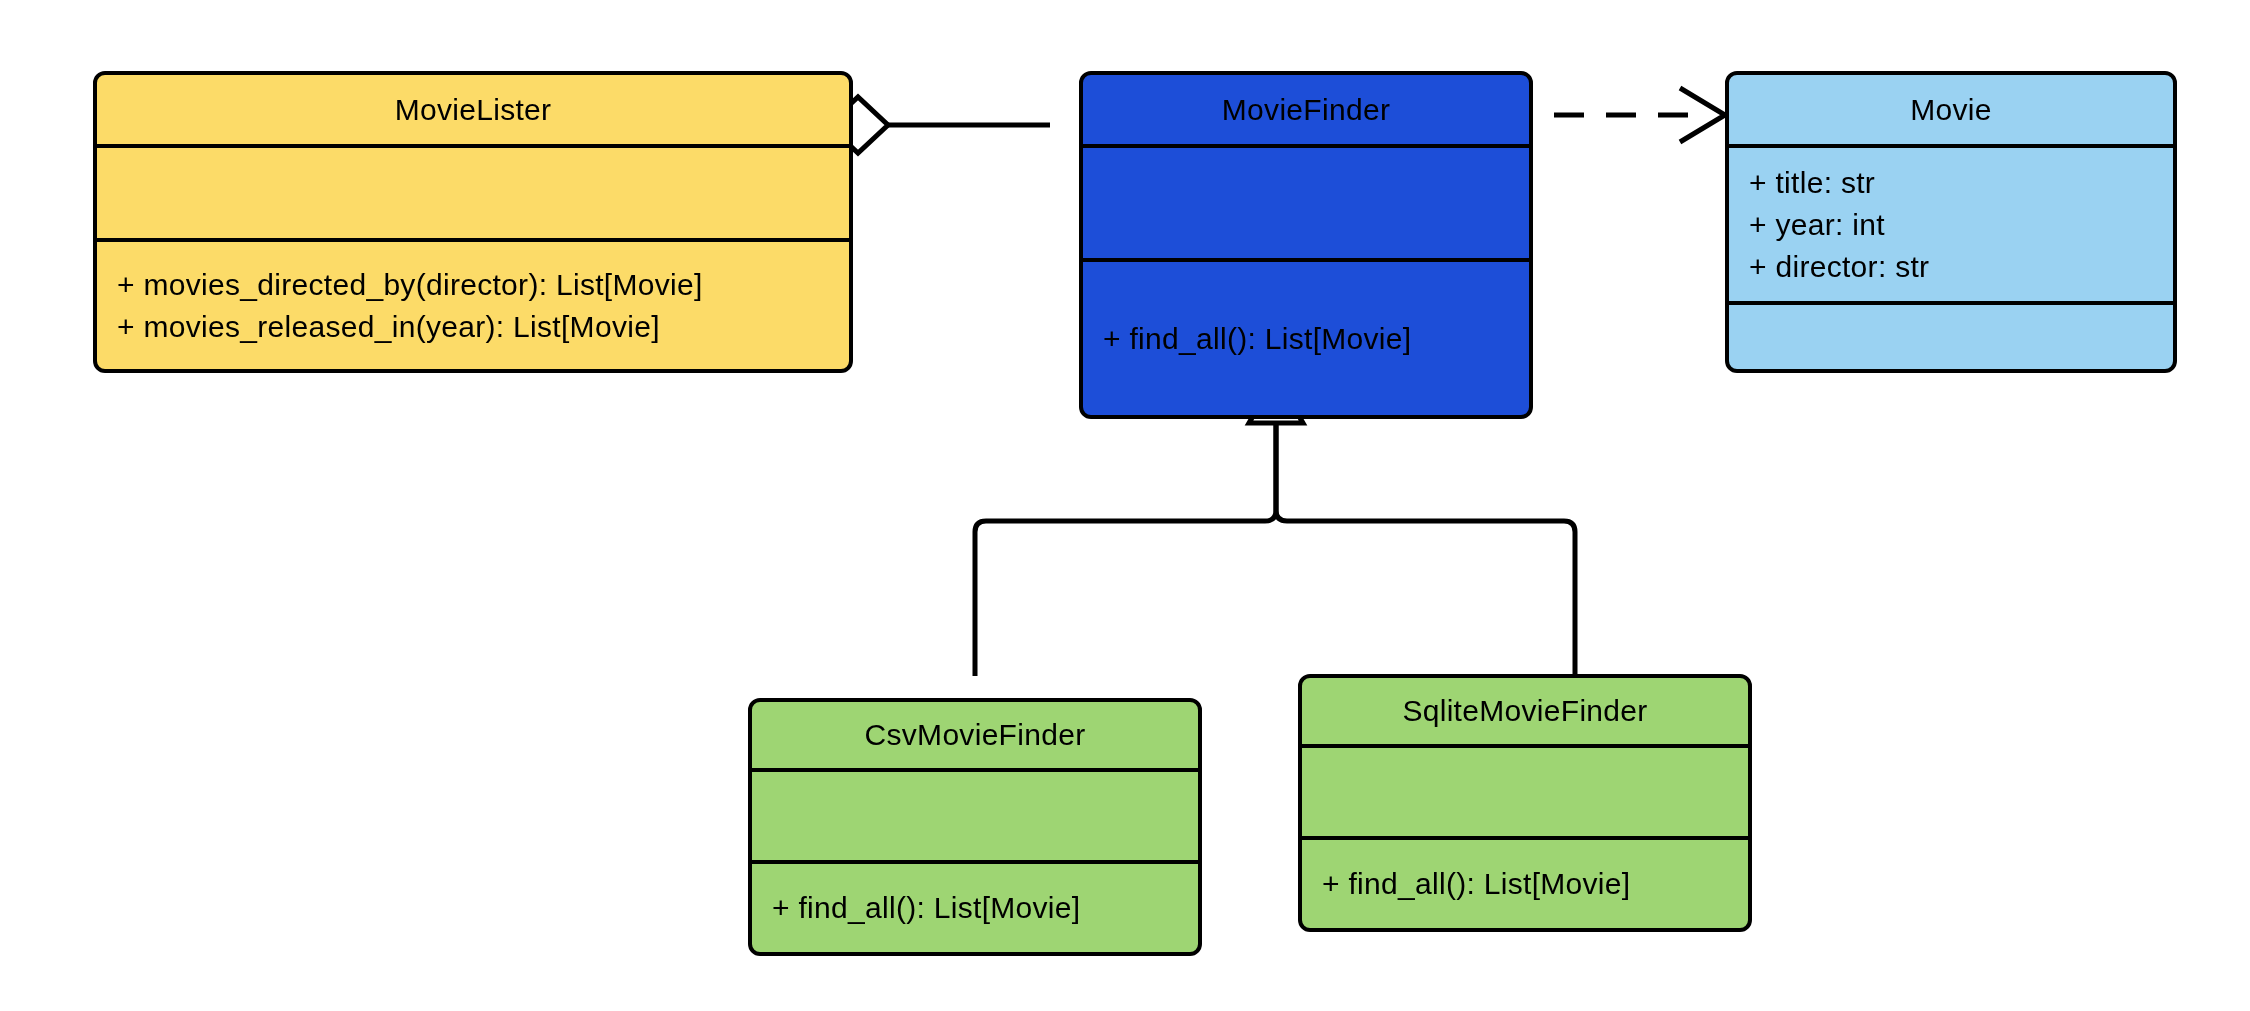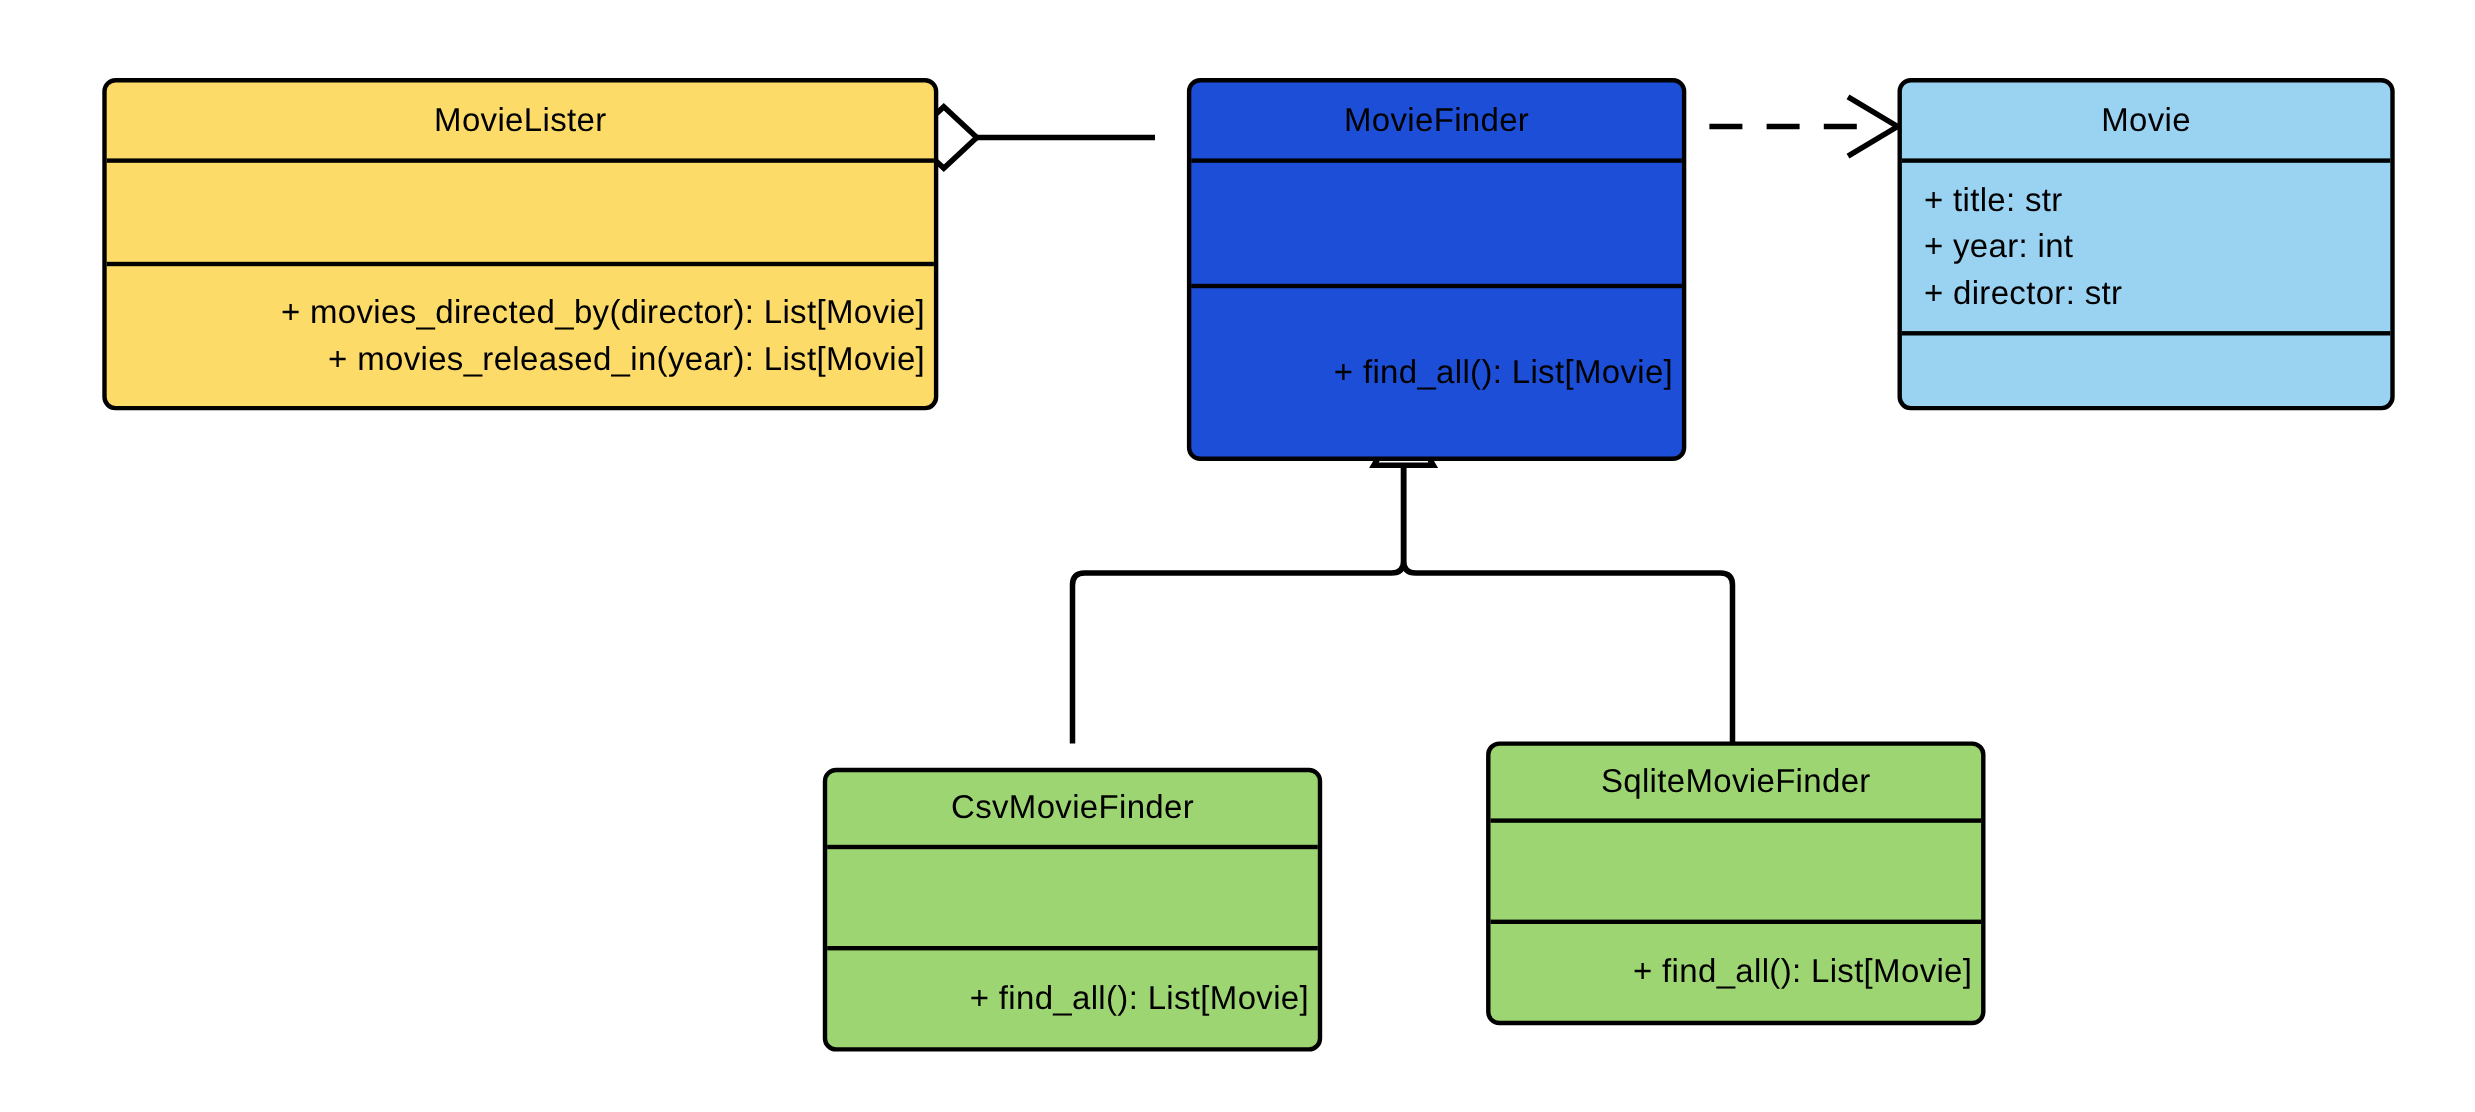--- a/index.html
+++ b/index.html
@@ -39,21 +39,21 @@
   .c-title {
     align-items: center;
     text-align: center;
   }
   .c-attrs, .c-methods {
     border-top: 4px solid;
     border-color: inherit;
     padding-left: 20px;
     padding-right: 8px;
   }
-  .c-methods { flex: 1; text-align: right; }
+  .c-methods { flex: 1; }
   .member-line {
     line-height: 42px;
     white-space: nowrap;
   }
 </style>
 </head>
 <body>
 
 <div class="canvas" style="background: rgb(255, 255, 255);">
 
@@ -104,21 +104,21 @@
   </div>
 
   <div class="uml-class" style="left: 748px; top: 674px; width: 454px; height: 258px; background: rgb(158, 213, 115); border-color: rgb(0, 0, 0); margin-top: 24px;">
     <div class="compartment c-title" style="height:66px">CsvMovieFinder</div>
     <div class="compartment c-attrs" style="height:92px"></div>
     <div class="compartment c-methods">
       <div class="member-line">+ find_all(): List[Movie]</div>
     </div>
   </div>
 
-  <div class="uml-class" style="left: 1351px; top: 674px; width: 454px; height: 258px; background: rgb(158, 213, 115); border-color: rgb(0, 0, 0);">
+  <div class="uml-class" style="left: 1298px; top: 674px; width: 454px; height: 258px; background: rgb(158, 213, 115); border-color: rgb(0, 0, 0);">
     <div class="compartment c-title" style="height:66px">SqliteMovieFinder</div>
     <div class="compartment c-attrs" style="height:92px"></div>
     <div class="compartment c-methods">
       <div class="member-line">+ find_all(): List[Movie]</div>
     </div>
   </div>
 
 </div>
 
 </body></html>

